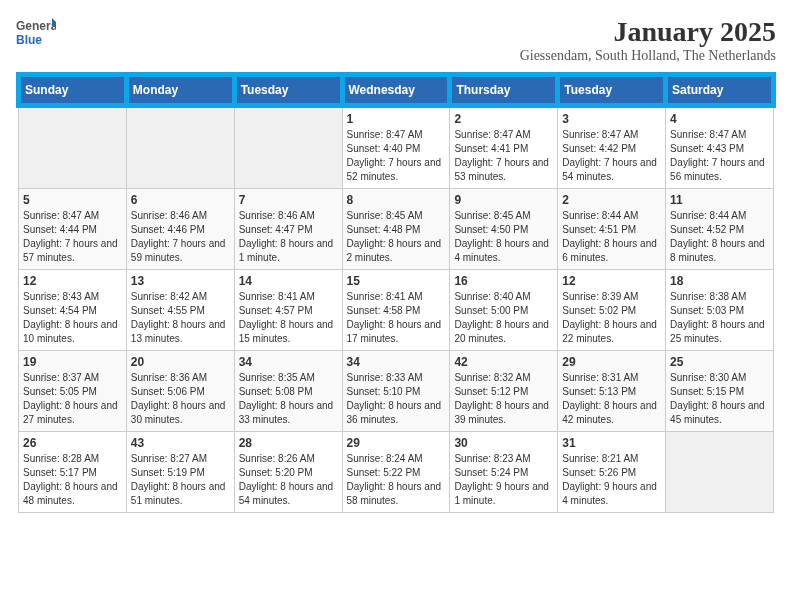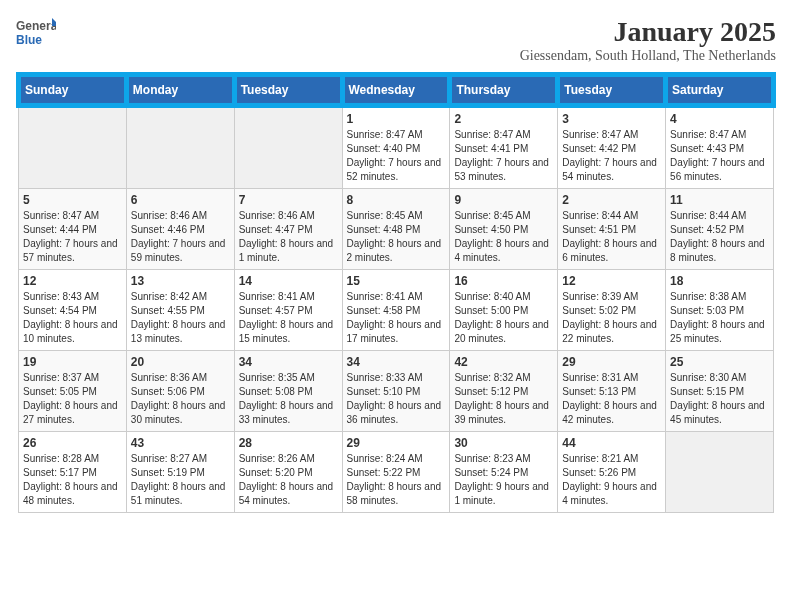--- a/index.html
+++ b/index.html
@@ -231,19 +231,19 @@
         </td>
         <td>
           <span class="cell-day-num">29</span>
           <div class="cell-info">Sunrise: 8:24 AM<br>Sunset: 5:22 PM<br>Daylight: 8 hours and 58 minutes.</div>
         </td>
         <td>
           <span class="cell-day-num">30</span>
           <div class="cell-info">Sunrise: 8:23 AM<br>Sunset: 5:24 PM<br>Daylight: 9 hours and 1 minute.</div>
         </td>
         <td>
-          <span class="cell-day-num">44</span>
+          <span class="cell-day-num">31</span>
           <div class="cell-info">Sunrise: 8:21 AM<br>Sunset: 5:26 PM<br>Daylight: 9 hours and 4 minutes.</div>
         </td>
         <td class="empty-cell"></td>
       </tr>
     </tbody>
 </table>
 
 </body></html>

